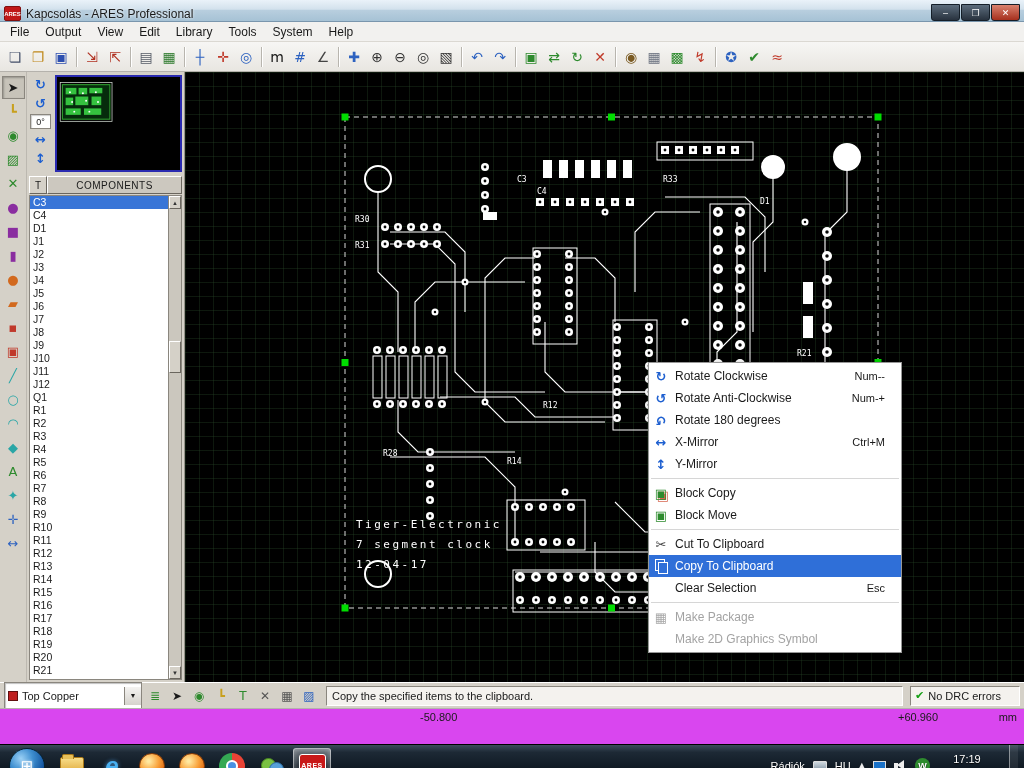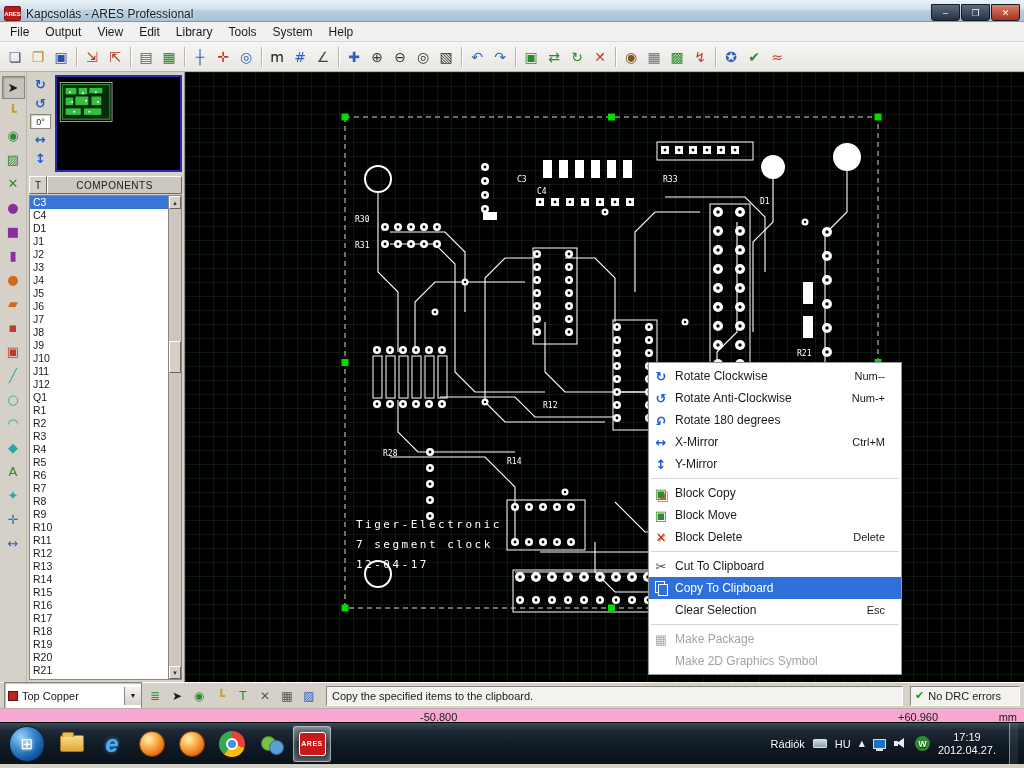--- a/index.html
+++ b/index.html
@@ -100,21 +100,21 @@
   .combo-arrow{margin-left:auto;width:17px;height:18px;background:linear-gradient(#f4f3f1,#d6d3cd);
     border-left:1px solid #8a867e;display:flex;align-items:center;justify-content:center;font-size:7px}
   .combo-arrow::before{content:"▼"}
   .bb-filters{display:flex;align-items:center;gap:2px}
   .bb-btn{width:20px;height:20px;display:flex;align-items:center;justify-content:center;font-size:12px}
   .status-box{flex:1;height:20px;margin:0 4px;background:#f4f2ee;border:1px solid;border-color:#8a867e #fff #fff #8a867e;
     font-size:11px;display:flex;align-items:center;padding-left:5px}
   .drc-box{width:110px;height:20px;background:#f4f2ee;border:1px solid;border-color:#8a867e #fff #fff #8a867e;
     display:flex;align-items:center;gap:4px;font-size:11px;padding-left:4px;flex:none}
   .drc-check{color:#17a017;font-weight:bold;font-family:"DejaVu Sans",sans-serif}
-  .coordbar{height:14px;background:#f9a8d4;border-top:1px solid #b5b2ac;position:relative;font-size:11px}
+  .coordbar{height:36px;background:#d946ef;border-top:1px solid #b5b2ac;position:relative;font-size:11px}
   .coord-x{position:absolute;left:420px;top:2px}
   .coord-y{position:absolute;left:898px;top:2px}
   .coord-units{position:absolute;right:7px;top:2px}
 
   
   .taskbar{height:42px;display:flex;align-items:center;padding:0 2px;border-top:1px solid #000;
     background:linear-gradient(180deg,#3c4c5a 0%,#1d2935 18%,#101a24 55%,#0a121a 100%)}
   .start-orb{width:36px;height:36px;border-radius:50%;margin:0 7px;flex:none;
     background:radial-gradient(circle at 32% 28%,#9ad0f5 0%,#3f8fd0 35%,#1455a0 70%,#0a2f66 100%);
     border:1px solid #06202e;display:flex;align-items:center;justify-content:center;color:#fff;
@@ -827,25 +827,20 @@
     <div class="cm-row">
       <span class="mi mi-block-copy"></span>
       <span class="cm-label">Block Copy</span>
       <span class="cm-short"></span>
     </div>
     <div class="cm-row">
       <span class="mi mi-block-move"></span>
       <span class="cm-label">Block Move</span>
       <span class="cm-short"></span>
     </div>
-    <div class="cm-row">
-      <span class="mi mi-block-delete"></span>
-      <span class="cm-label">Block Delete</span>
-      <span class="cm-short">Delete</span>
-    </div>
     <div class="cm-sep"></div>
     <div class="cm-row">
       <span class="mi mi-cut"></span>
       <span class="cm-label">Cut To Clipboard</span>
       <span class="cm-short"></span>
     </div>
     <div class="cm-row highlighted">
       <span class="mi mi-copy"></span>
       <span class="cm-label">Copy To Clipboard</span>
       <span class="cm-short"></span>

